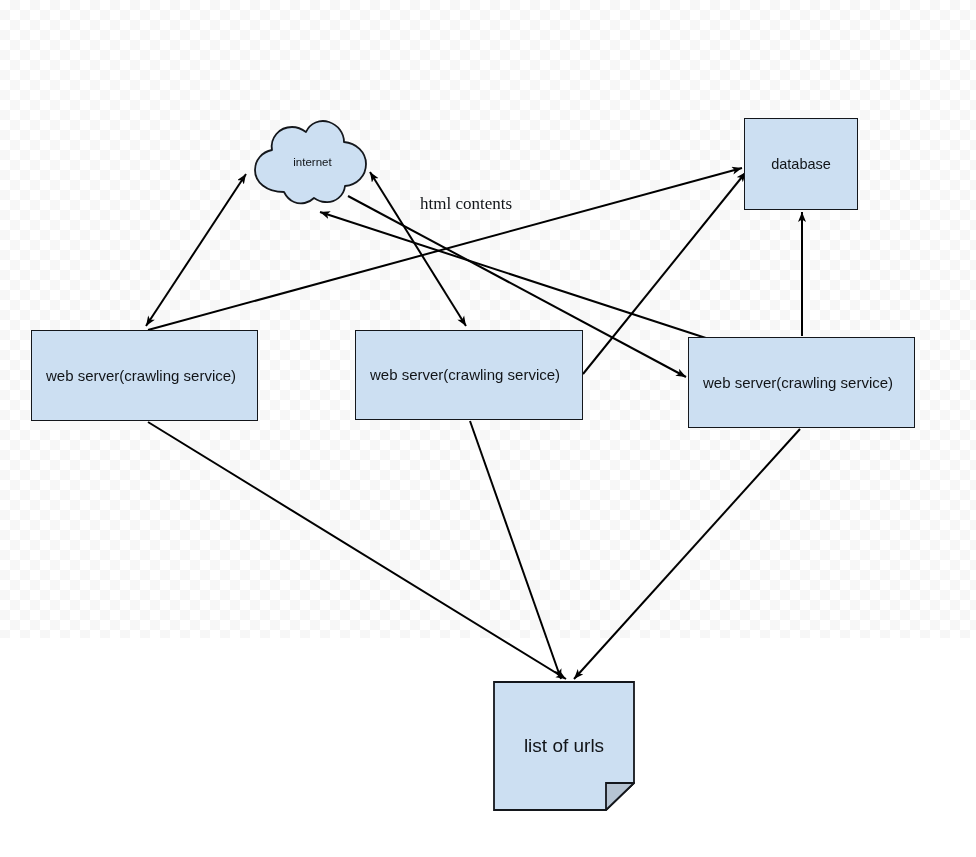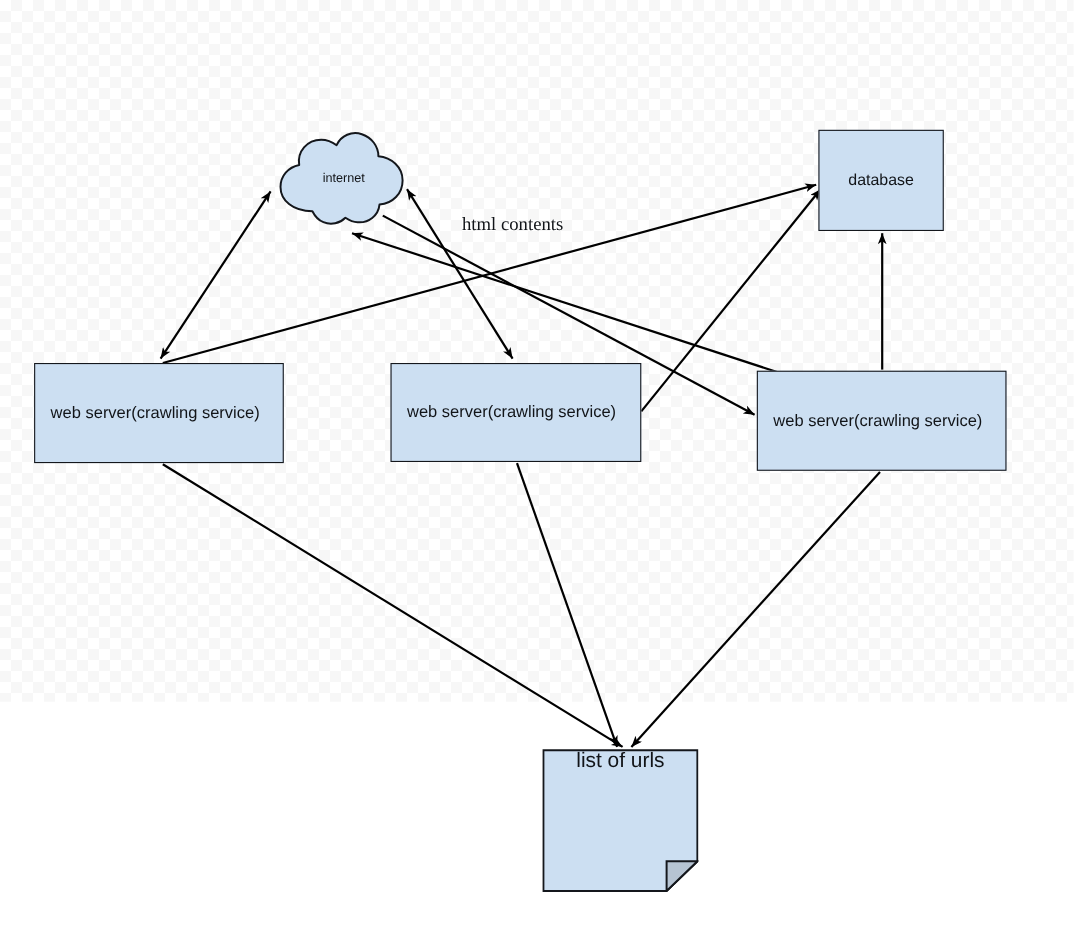--- a/index.html
+++ b/index.html
@@ -66,21 +66,21 @@
     left: 0;
     top: 0;
   }
   .cloud-label {
     position: relative;
     z-index: 2;
   }
   .node-doc {
     background: none;
     border: none;
-    align-items: flex-start;
+    align-items: center;
     justify-content: center;
     font-size: 19px;
   }
   .doc-svg {
     position: absolute;
     left: 0;
     top: 0;
   }
   .doc-label {
     position: relative;

